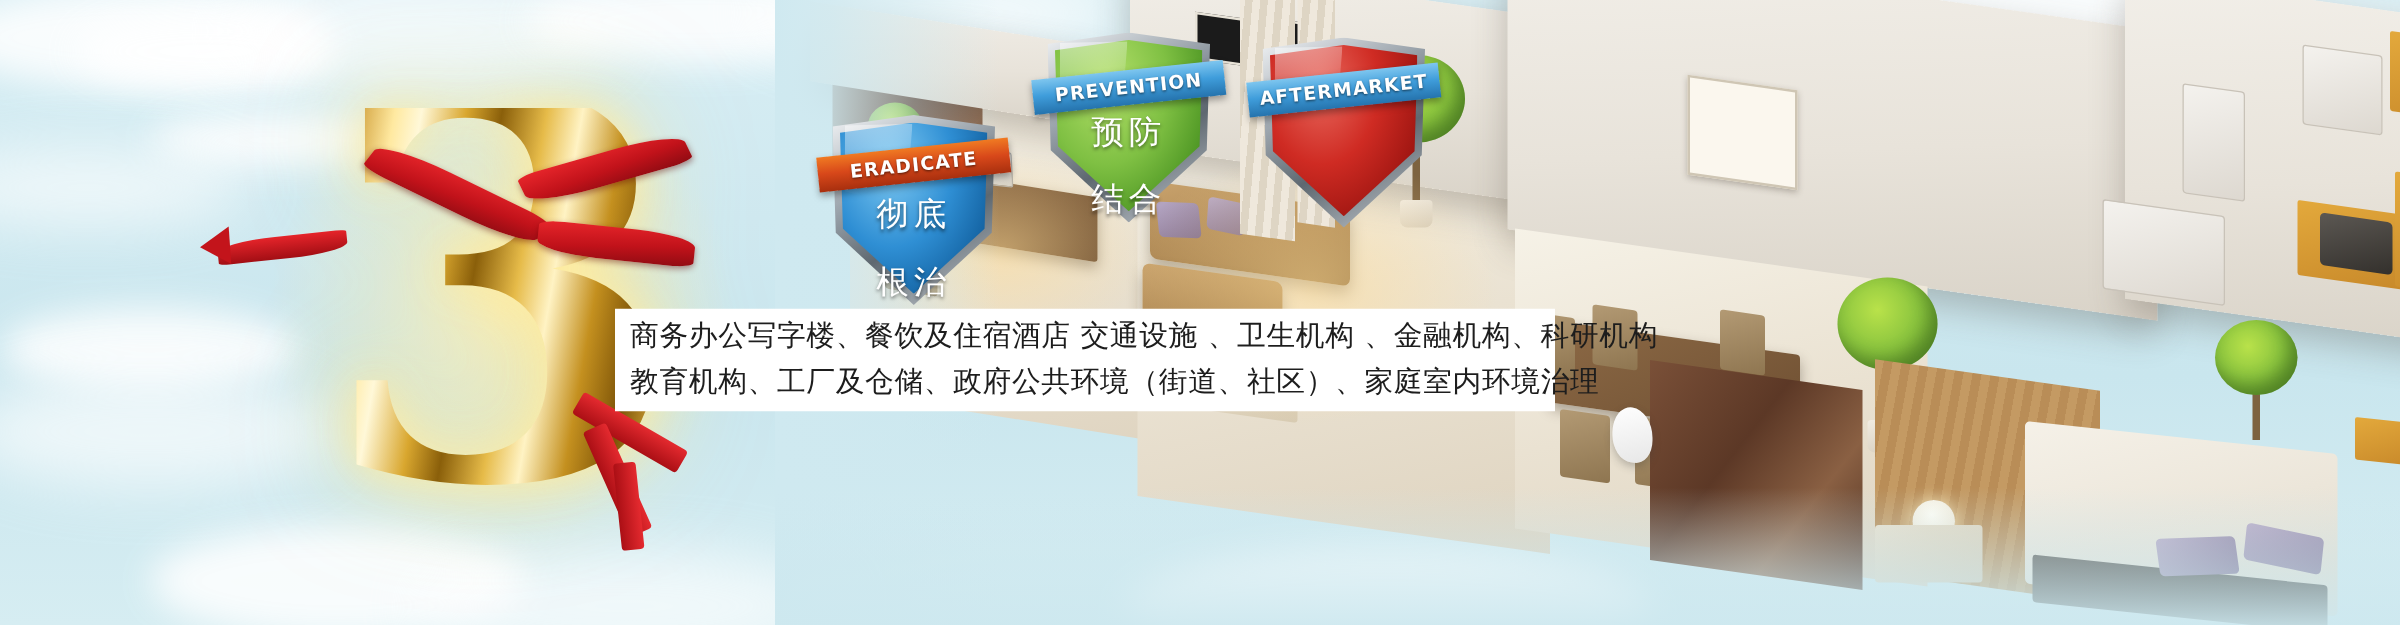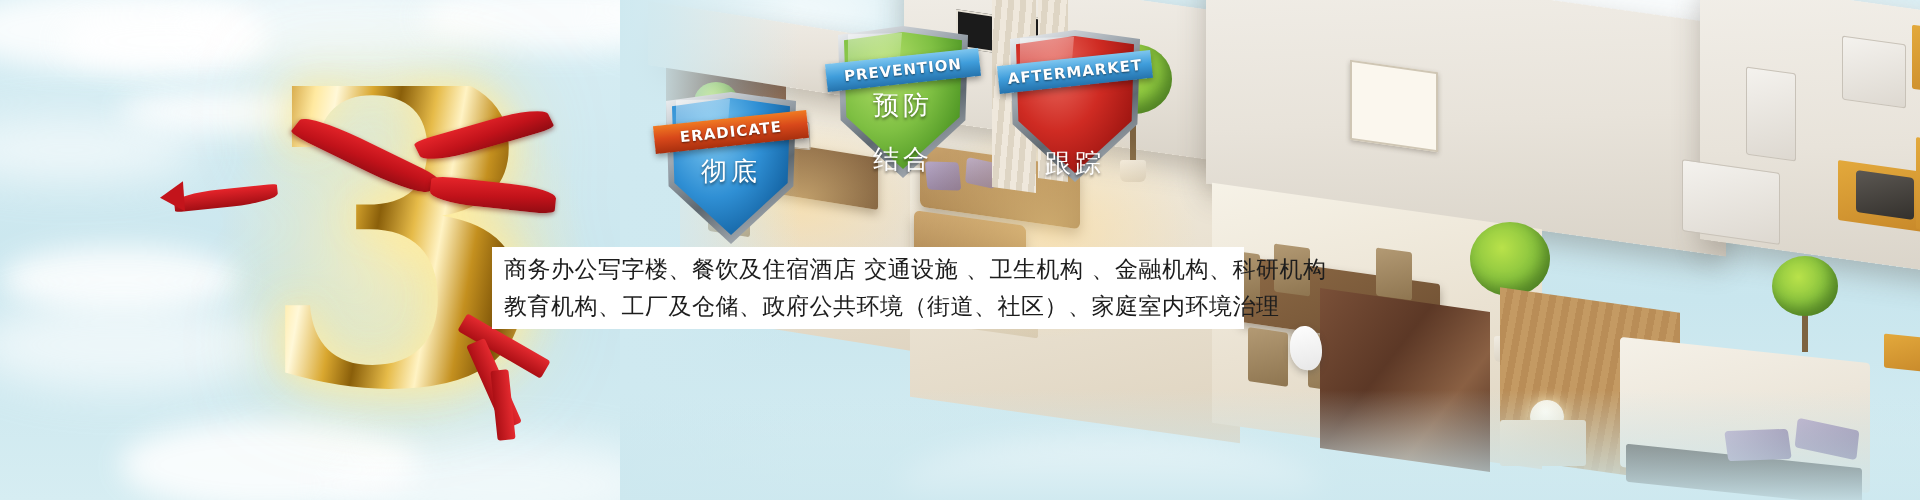--- a/index.html
+++ b/index.html
@@ -482,41 +482,41 @@
   </div>
 
   <div class="shield shield-blue" id="shield-1">
     <div class="shield-rim"></div>
     <div class="shield-face"></div>
     <div class="shield-gloss"></div>
     <div class="shield-band band-orange" style="top:26px;">
       <span class="band-text">ERADICATE</span>
     </div>
     <div class="shield-cn cn1">彻底</div>
+    <div class="shield-cn cn2">根治</div>
   </div>
 
   <div class="shield shield-green" id="shield-2">
     <div class="shield-rim"></div>
     <div class="shield-face"></div>
     <div class="shield-gloss"></div>
     <div class="shield-band band-blue" style="top:30px;">
       <span class="band-text">PREVENTION</span>
     </div>
     <div class="shield-cn cn1">预防</div>
     <div class="shield-cn cn2">结合</div>
   </div>
 
   <div class="shield shield-red" id="shield-3">
     <div class="shield-rim"></div>
     <div class="shield-face"></div>
     <div class="shield-gloss"></div>
     <div class="shield-band band-blue" style="top:28px;">
       <span class="band-text">AFTERMARKET</span>
     </div>
-    <div class="shield-cn cn2">跟踪</div>
   </div>
 
   <div class="text-panel">
     <div class="panel-line">商务办公写字楼、餐饮及住宿酒店 交通设施 、卫生机构 、金融机构、科研机构</div>
     <div class="panel-line">教育机构、工厂及仓储、政府公共环境（街道、社区）、家庭室内环境治理</div>
   </div>
 
 
 </div>
 

